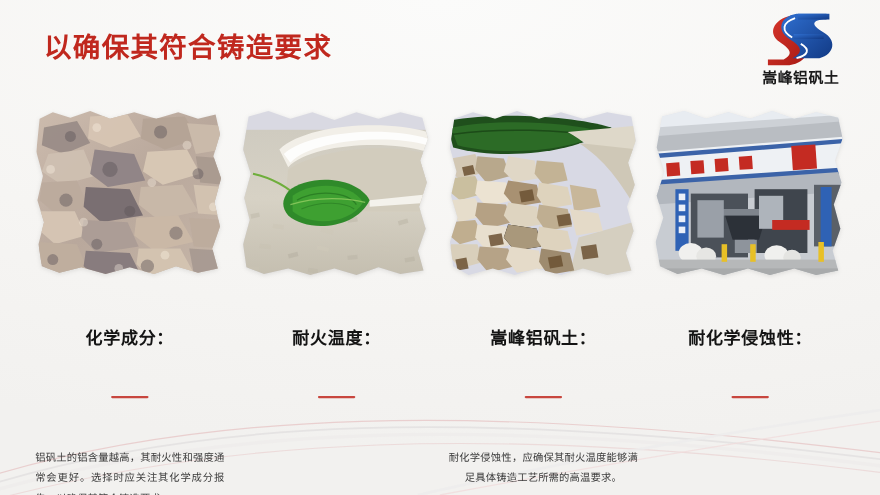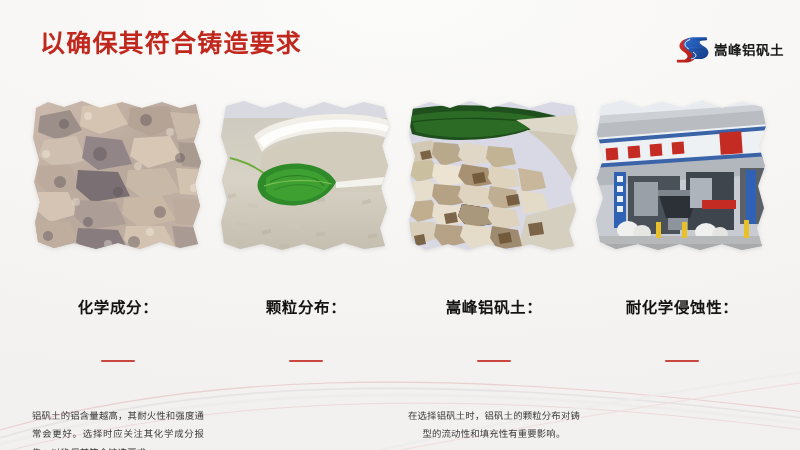--- a/index.html
+++ b/index.html
@@ -18,21 +18,21 @@
     overflow:hidden;
   }
 
   
   .swoosh{position:absolute;left:0;bottom:0;width:800px;height:110px;pointer-events:none;}
 
   
   .logo-wrap{
     position:absolute;right:16px;top:8px;
     width:112px;height:84px;
-    display:flex;flex-direction:row;align-items:center;justify-content:flex-start;
+    display:flex;flex-direction:column;align-items:center;justify-content:flex-start;
   }
   .logo-mark{width:78px;height:56px;display:block;}
   .logo-text{
     margin-top:1px;
     font-size:13.5px;font-weight:bold;color:#1a1a1a;
     letter-spacing:.5px;line-height:1;
     font-family:"DejaVu Sans","Liberation Sans",sans-serif;
     white-space:nowrap;
   }
 
@@ -242,21 +242,21 @@
 
             <path d="M12,62 C30,66 44,74 56,86" fill="none" stroke="#6fae3c" stroke-width="2"></path>
             <path d="M44,78 C62,62 106,64 118,86 C106,112 62,116 44,100 C38,92 38,86 44,78 Z" fill="#2f8a2a"></path>
             <path d="M48,82 C66,68 102,70 112,88 C100,108 64,110 48,96 Z" fill="#3ea031"></path>
             <path d="M52,86 C70,76 98,78 106,90" fill="none" stroke="#1f6b1c" stroke-width="1.2" opacity=".6"></path>
             <path d="M56,94 C74,86 96,88 104,94" fill="none" stroke="#1f6b1c" stroke-width="1" opacity=".45"></path>
             <path d="M46,90 C70,82 100,84 114,88" fill="none" stroke="#9fd36a" stroke-width="1.1" opacity=".7"></path>
           </g>
         </svg>
       </div>
-      <div class="heading">颗粒分布：</div>
+      <div class="heading">耐火温度：</div>
       <div class="divider"></div>
     </div>
 
     <div class="col">
       <div class="photo">
         <svg viewBox="0 0 176 160" preserveAspectRatio="none">
           <defs>
             <clipPath id="tear3">
               <path d="M7,12 L24,6 L44,12 L64,5 L84,12 L104,6 L124,12 L146,6 L168,10 L172,32 L165,52 L171,72 L164,92 L170,114 L163,134 L168,150 L146,154 L124,148 L104,154 L82,148 L62,154 L42,148 L20,154 L6,146 L3,124 L10,102 L4,82 L9,60 L3,38 Z"></path>
             </clipPath>
@@ -306,21 +306,21 @@
               <polygon points="38,118 50,116 52,126 40,128"></polygon>
               <polygon points="92,138 104,136 106,146 94,148"></polygon>
               <polygon points="122,128 136,126 138,138 124,140"></polygon>
               <polygon points="8,140 18,138 20,148 10,150"></polygon>
             </g>
           </g>
         </svg>
       </div>
       <div class="heading">嵩峰铝矾土：</div>
       <div class="divider"></div>
-      <div class="para">在选择铝矾土时，铝矾土的颗粒分布对铸型的流动性和填充性有重要影响。</div>
+      <div class="para">耐化学侵蚀性，应确保其耐火温度能够满足具体铸造工艺所需的高温要求。</div>
     </div>
 
     <div class="col">
       <div class="photo">
         <svg viewBox="0 0 176 160" preserveAspectRatio="none">
           <defs>
             <clipPath id="tear4">
               <path d="M8,10 L28,5 L48,12 L68,6 L88,12 L108,5 L128,12 L148,6 L168,11 L172,30 L165,50 L171,70 L164,90 L170,112 L163,132 L168,150 L148,154 L128,148 L106,154 L86,148 L64,154 L44,148 L22,153 L6,146 L2,124 L9,102 L3,82 L10,60 L3,38 Z"></path>
             </clipPath>
           </defs>

